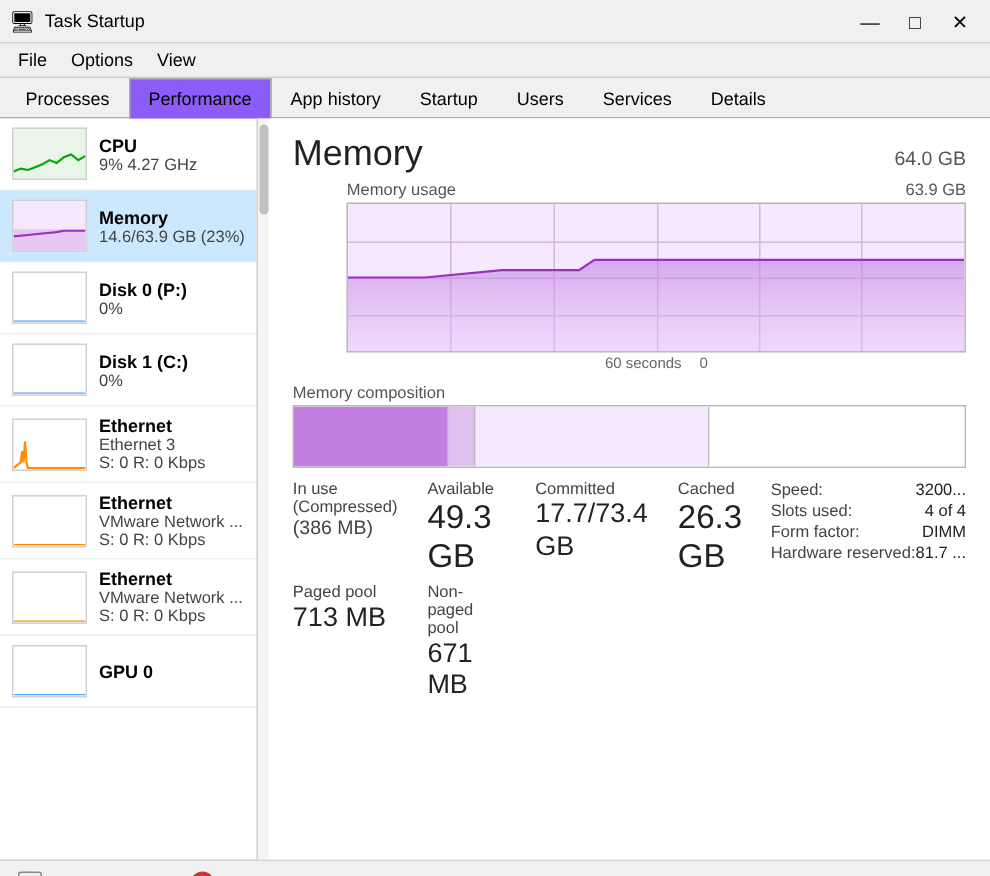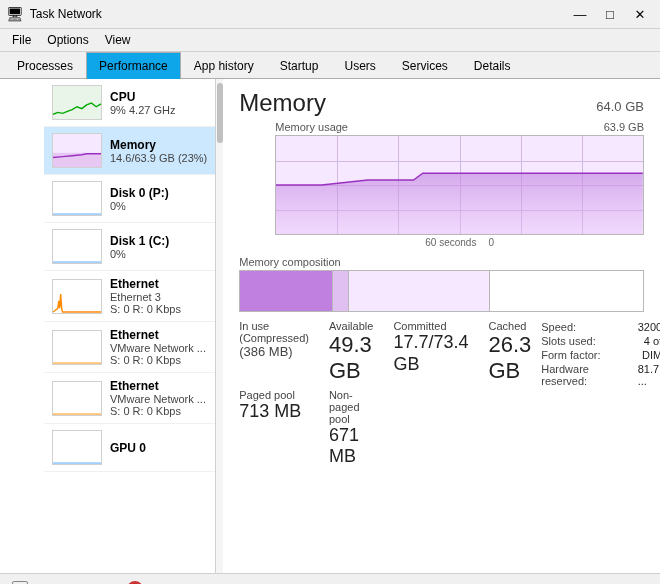--- a/index.html
+++ b/index.html
@@ -60,21 +60,21 @@
     .tab {
       padding: 6px 12px;
       cursor: pointer;
       font-size: 12px;
       border: 1px solid transparent;
       border-bottom: none;
       margin-bottom: -1px;
       white-space: nowrap;
     }
     .tab.active {
-      background: #0ea5e9;
+      background: #8b5cf6;
       border-color: #adadad;
       border-bottom-color: white;
     }
     .main {
       display: flex;
       height: calc(584px - 90px);
       background: white;
     }
     .sidebar-item {
       display: flex;
@@ -205,21 +205,20 @@
       background: #cc3333;
       display: flex;
       align-items: center;
       justify-content: center;
     }
     .sidebar-scroll {
       display: flex;
     }
     .sidebar-items {
       flex: 1;
-      padding-left: 44px;
     }
     
     .cpu-graph {
       background: #e8f5e8;
     }
     .memory-graph {
       background: #f5e8ff;
     }
     .disk-graph {
       background: white;
@@ -232,21 +231,21 @@
       gap: 0;
     }
     .stats-left { flex: 1; }
   </style>
 </head>
 <body>
 
 <div class="title-bar">
   <div class="title-bar-left">
     <span style="font-size:14px;">🖥</span>
-    <span style="font-size:12px;">Task Network</span>
+    <span style="font-size:12px;">Task Startup</span>
   </div>
   <div class="title-bar-right">
     <button class="title-bar-btn">—</button>
     <button class="title-bar-btn">□</button>
     <button class="title-bar-btn close">✕</button>
   </div>
 </div>
 
 <div class="menu-bar">
   <span class="menu-item">File</span>

